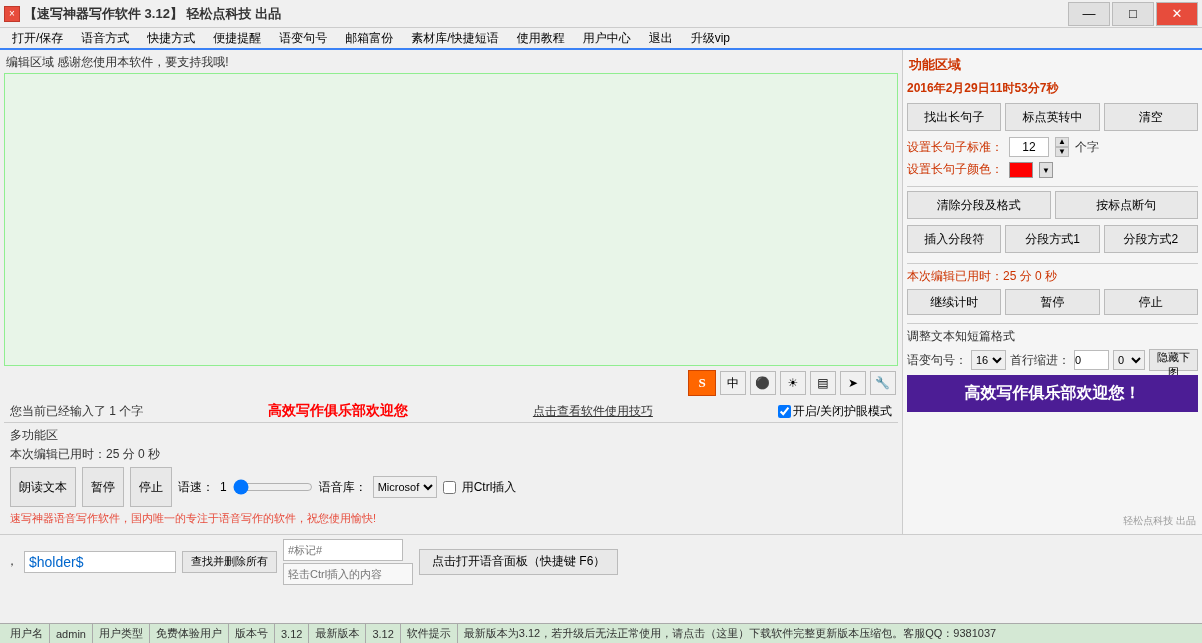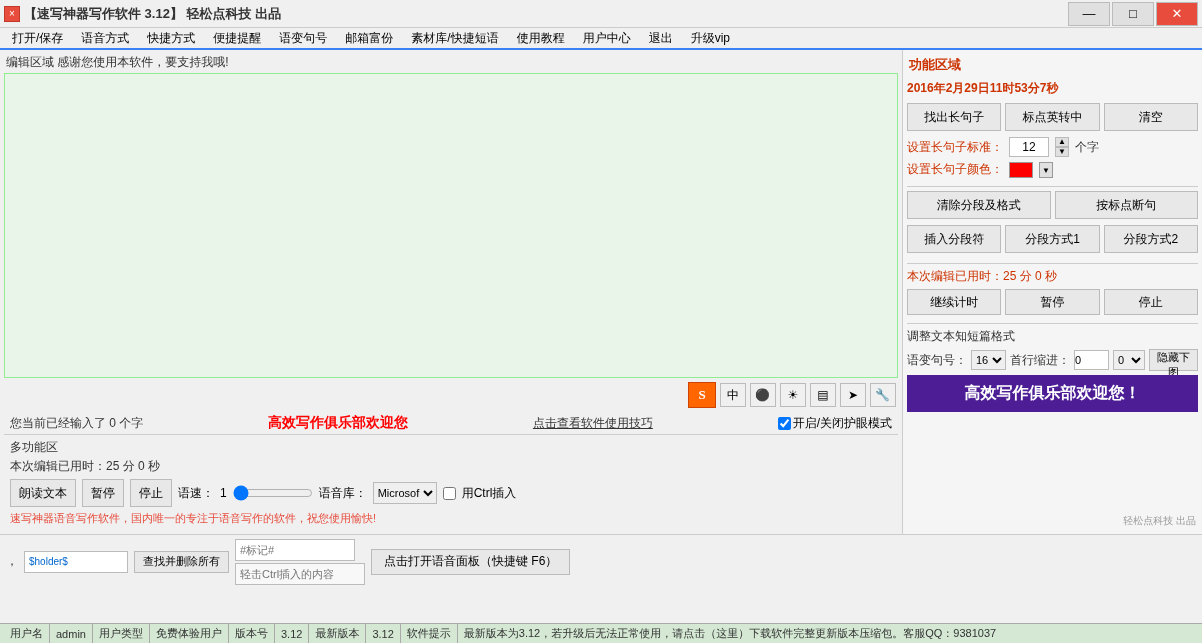--- a/index.html
+++ b/index.html
@@ -192,21 +192,21 @@
       font-size: 12px;
       color: #333;
     }
     .read-section {
       display: flex;
       align-items: center;
       gap: 6px;
       flex-wrap: wrap;
     }
     .small-btn {
-      height: 28px;
+      height: 40px;
       padding: 0 8px;
       background: #e8e8e8;
       border: 1px solid #bbb;
       cursor: pointer;
       font-size: 12px;
       font-family: "Microsoft YaHei", sans-serif;
       white-space: nowrap;
     }
     .speed-slider {
       width: 80px;
@@ -472,25 +472,25 @@
       height: 16px;
       background: #e0e0e0;
       border: 1px solid #999;
       cursor: pointer;
       font-size: 8px;
       text-align: center;
       line-height: 16px;
       vertical-align: middle;
     }
     .holder-input {
-      width: 104px;
+      width: 152px;
       height: 22px;
       border: 1px solid #bbb;
       padding: 0 4px;
-      font-size: 10px;
+      font-size: 14px;
       font-family: "Microsoft YaHei", sans-serif;
       color: #0066cc;
       background: white;
     }
     .tag-input {
       width: 120px;
       height: 22px;
       border: 1px solid #bbb;
       padding: 0 4px;
       font-size: 11px;
@@ -579,21 +579,21 @@
       <div class="toolbar-btn-img" style="background:#f60; border:1px solid #c40; color:white; font-weight:bold; font-size:13px; font-family:serif;">S</div>
       <div class="toolbar-icon-btn">中</div>
       <div class="toolbar-icon-btn">⚫</div>
       <div class="toolbar-icon-btn">☀</div>
       <div class="toolbar-icon-btn">▤</div>
       <div class="toolbar-icon-btn">➤</div>
       <div class="toolbar-icon-btn">🔧</div>
     </div>
 
     <div class="bottom-info">
-      <span class="word-count-text">您当前已经输入了 0 个字</span>
+      <span class="word-count-text">您当前已经输入了 1 个字</span>
       <span class="support-text">高效写作俱乐部欢迎您</span>
       <span class="view-tips-text">点击查看软件使用技巧</span>
       <div class="eye-mode-section">
         <input type="checkbox" class="ctrl-checkbox" checked="" style="">
         <span>开启/关闭护眼模式</span>
       </div>
     </div>
 
     <div class="multi-func-area">
       <div class="multi-func-label">多功能区</div>

